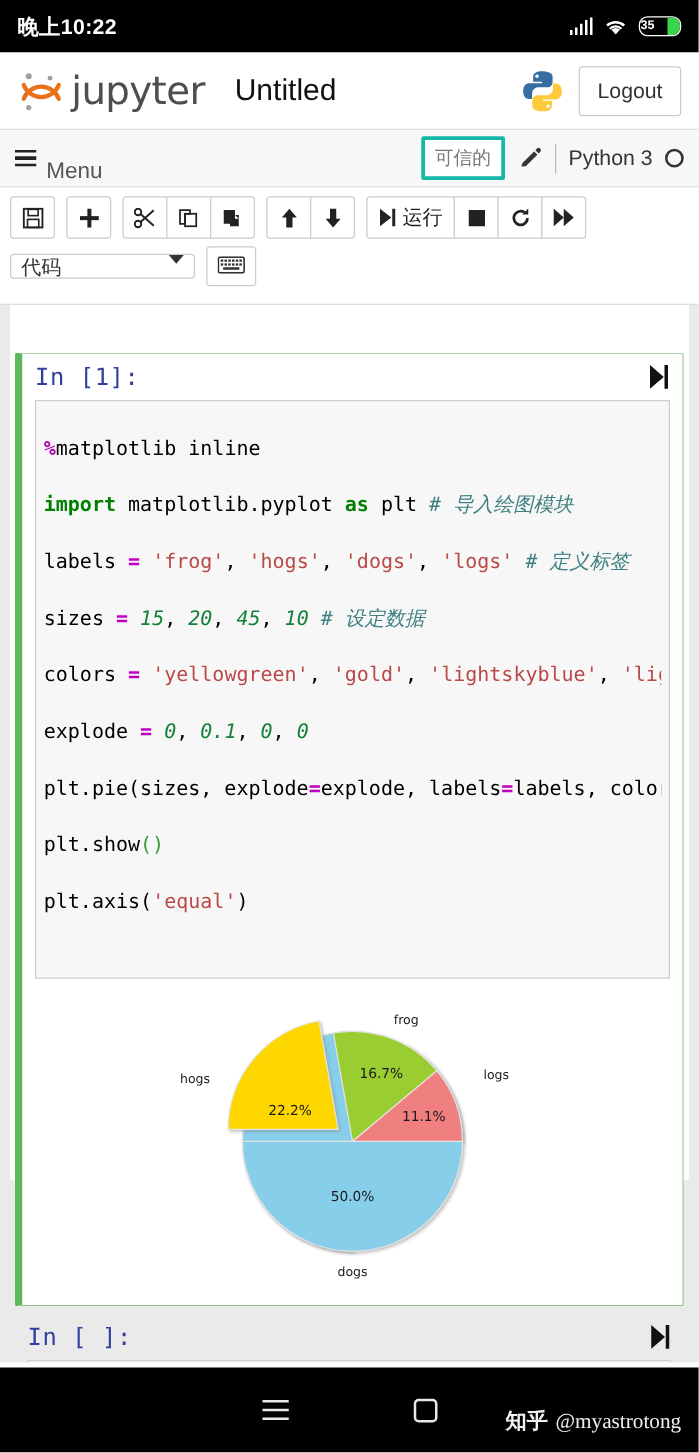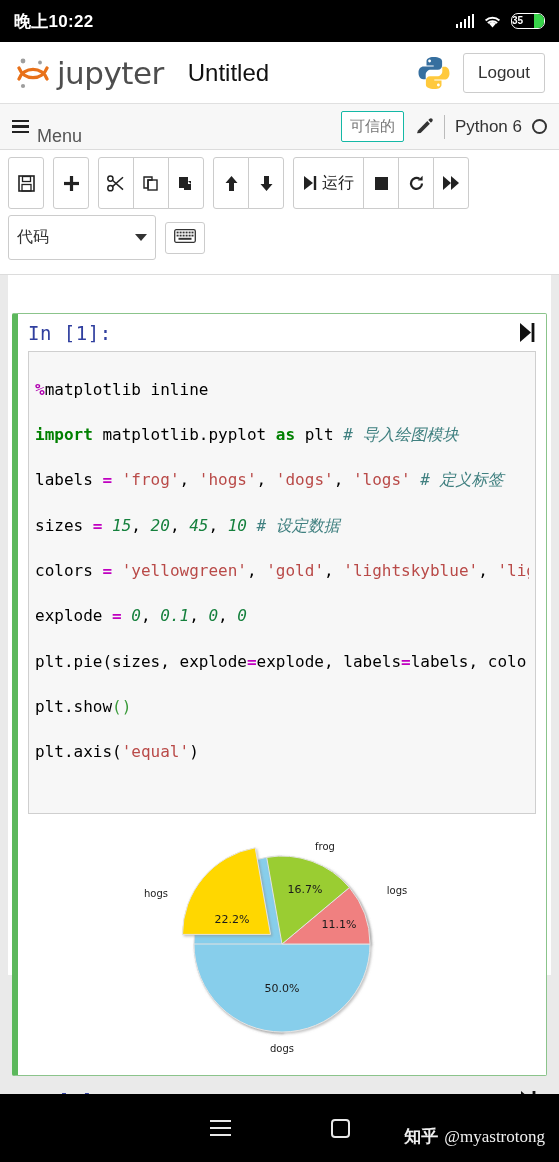--- a/index.html
+++ b/index.html
@@ -29,21 +29,21 @@
   .wifi-icon { width: 19px; height: 15px; position: relative; }
   .wifi-icon svg { display: block; }
   .battery {
     border: 1.6px solid #fff; border-radius: 7px; height: 16px; width: 34px;
     display: flex; align-items: center; position: relative; overflow: hidden;
     background: #000;
   }
   .battery .fill { position: absolute; right: 0; top: 0; bottom: 0; width: 30%; background: #38d44a; }
   .battery .num {
     position: relative; z-index: 2; font-size: 10px; font-weight: bold;
-    width: 100%; color: #fff; line-height: 1;
+    width: 100%; text-align: center; color: #fff; line-height: 1;
     padding-right: 20px;
   }
 
   
   .jp-header {
     height: 62px; background: #ffffff; border-bottom: 1px solid #e0e0e0;
     display: flex; align-items: center; padding: 0 14px; gap: 10px;
   }
   .jp-logo { display: flex; align-items: center; gap: 3px; justify-content: center; }
   .jp-logo-mark { width: 40px; height: 40px; }
@@ -66,52 +66,52 @@
   .menu-bar {
     height: 46px; background: #f7f7f7; border-bottom: 1px solid #dcdcdc;
     display: flex; align-items: center; padding: 0 12px; gap: 10px;
   }
   .menu-btn { display: flex; align-items: center; gap: 8px; cursor: pointer; }
   .hamburger { display: flex; flex-direction: column; gap: 3px; }
   .hamburger i { width: 17px; height: 2.6px; background: #222; display: block; }
   .menu-label { font-size: 18px; color: #555; margin-top: 19px; }
   .menu-spacer { flex: 1; }
   .trusted-badge {
-    border: 1px solid #14b8a6; background: #fff; color: #777;
+    border: 3px solid #14b8a6; background: #fff; color: #777;
     font-size: 15px; padding: 5px 8px; border-radius: 2px;
   }
   .pencil-icon { width: 20px; height: 20px; }
   .menu-divider { width: 1px; height: 24px; background: #bbb; }
   .kernel-name { font-size: 17px; color: #333; }
   .kernel-circle {
     width: 15px; height: 15px; border: 2px solid #333; border-radius: 50%;
   }
 
   
   .toolbar {
     background: #ffffff; border-bottom: 1px solid #dcdcdc;
     padding: 7px 8px 8px 8px;
   }
   .tb-row { display: flex; align-items: center; gap: 9px; margin-bottom: 6px; }
   .tb-group { display: flex; }
   .tb-btn {
-    background: #fff; border: 1px solid #ccc; height: 52px; min-width: 36px;
+    background: #fff; border: 1px solid #ccc; height: 34px; min-width: 36px;
     display: flex; align-items: center; justify-content: center;
     cursor: pointer; margin-left: -1px; padding: 0 7px;
     font-size: 16px; color: #222;
   }
   .tb-group .tb-btn:first-child { margin-left: 0; border-radius: 3px 0 0 3px; }
   .tb-group .tb-btn:last-child { border-radius: 0 3px 3px 0; }
   .tb-group .tb-btn:only-child { border-radius: 3px; }
   .tb-btn.run { gap: 5px; padding: 0 9px; }
   .tb-btn svg { display: block; }
   .run-label { font-size: 16px; color: #222; }
   .cell-type-select {
-    width: 148px; height: 45px; border: 1px solid #ccc; background: #fff;
-    display: flex; align-items: center; justify-content: space-between;
+    width: 148px; height: 20px; border: 1px solid #ccc; background: #fff;
+    display: flex; justify-content: space-between;
     padding: 0 8px; border-radius: 3px; cursor: pointer;
   }
   .cell-type-select span { font-size: 16px; color: #333; }
   .caret { width: 0; height: 0; border-left: 6px solid transparent;
            border-right: 6px solid transparent; border-top: 7px solid #333; }
   .kb-btn {
     width: 40px; height: 32px; border: 1px solid #ccc; background: #fff;
     border-radius: 3px; display: flex; align-items: center; justify-content: center;
     cursor: pointer;
   }
@@ -243,21 +243,21 @@
   </div>
   <div class="menu-spacer"></div>
   <div class="trusted-badge">可信的</div>
   <span class="pencil-icon">
     <svg width="20" height="20" viewBox="0 0 20 20">
       <path d="M3 16.2 L4 13.4 L13.3 4.1 L15.9 6.7 L6.6 16 Z" fill="#333"></path>
       <path d="M14.3 3.1 L16.9 5.7 L18.2 4.4 A1.8 1.8 0 0 0 15.6 1.8 Z" fill="#333"></path>
     </svg>
   </span>
   <div class="menu-divider"></div>
-  <span class="kernel-name">Python 6</span>
+  <span class="kernel-name">Python 3</span>
   <span class="kernel-circle"></span>
 </div>
 
 <div class="toolbar">
   <div class="tb-row">
     <div class="tb-group">
       <button class="tb-btn">
         <span>
           <svg width="17" height="17" viewBox="0 0 17 17">
             <rect x="1" y="1" width="15" height="15" fill="none" stroke="#222" stroke-width="1.6"></rect>

